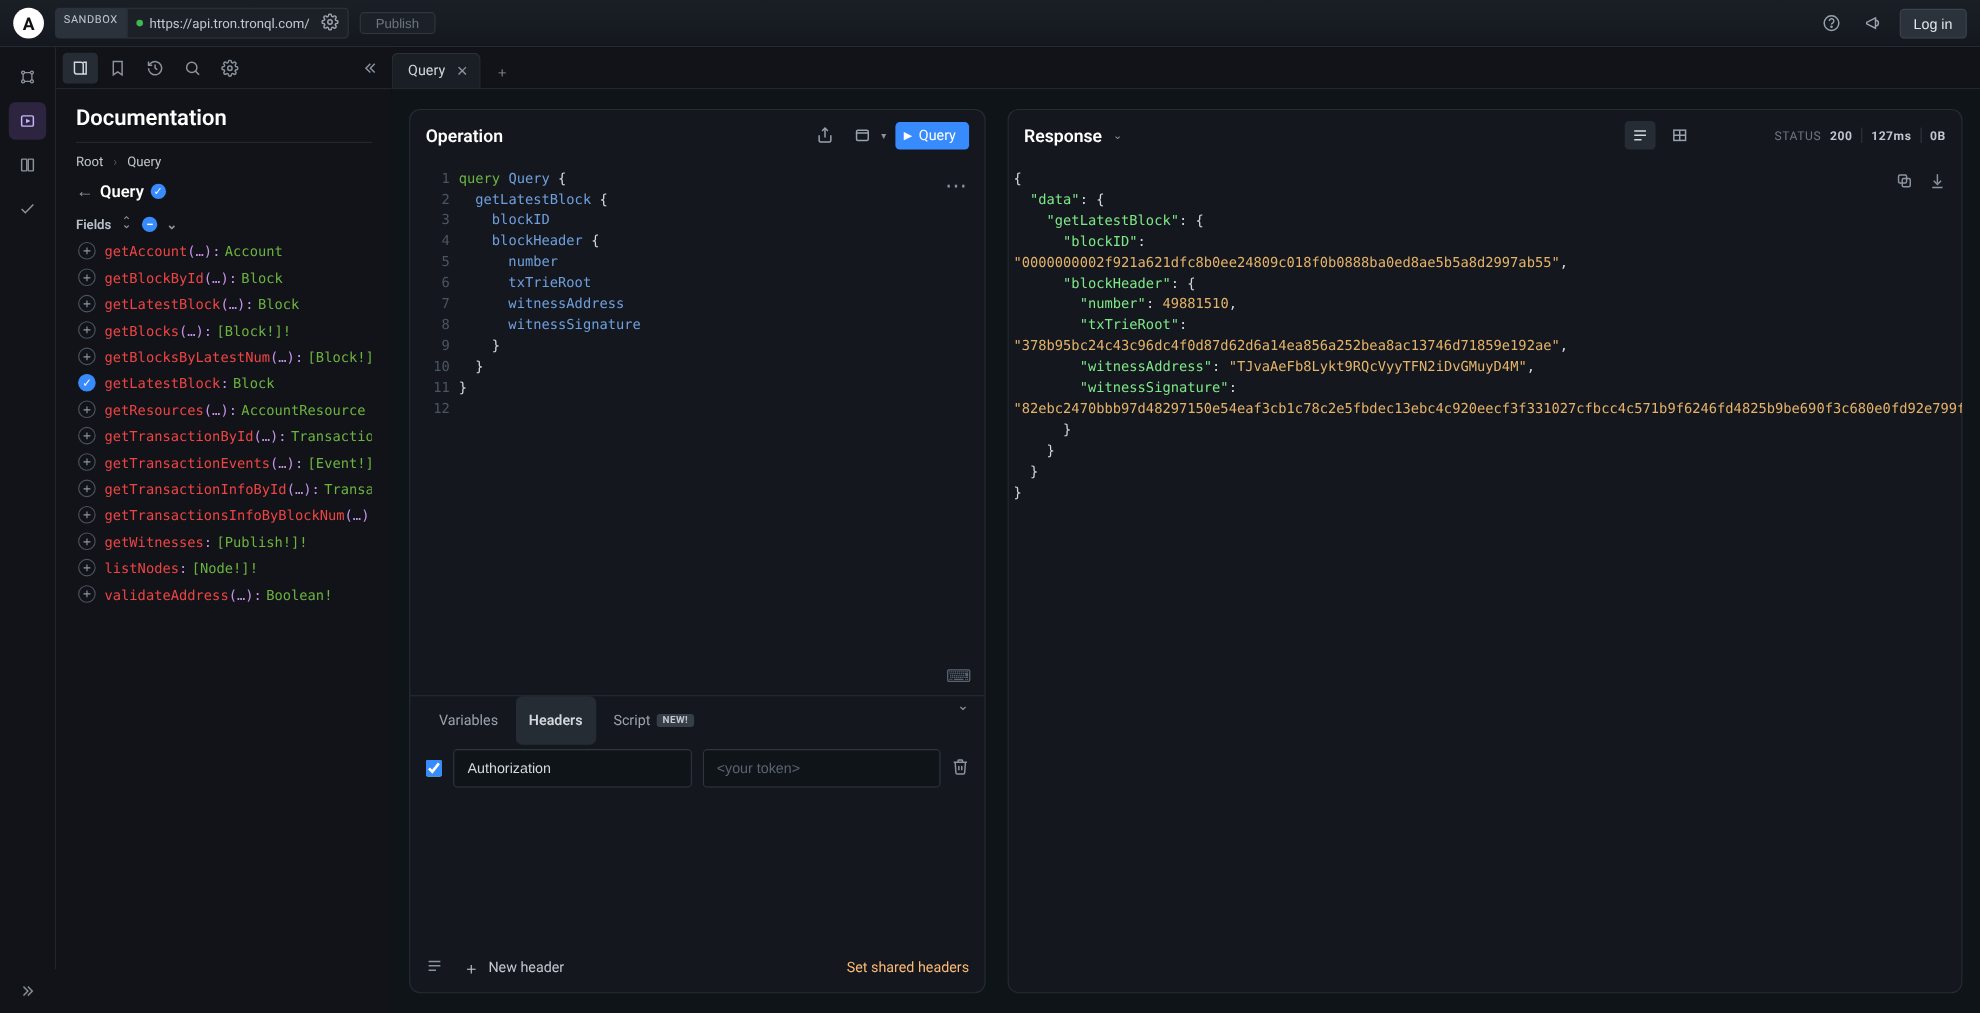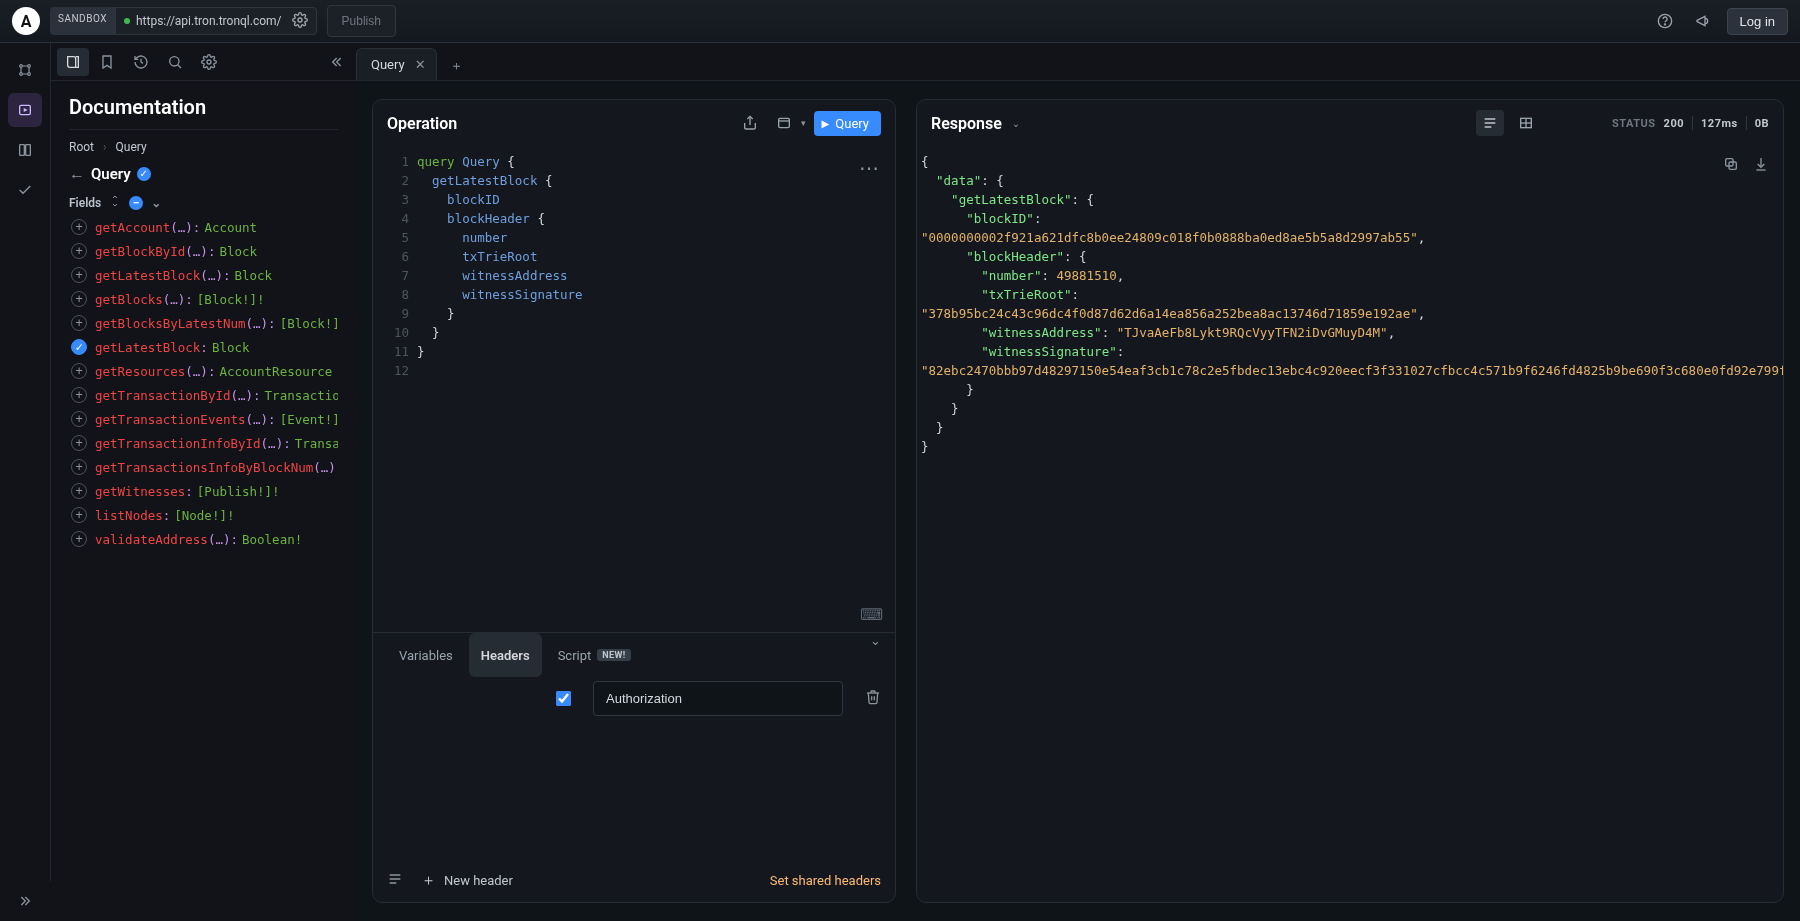--- a/index.html
+++ b/index.html
@@ -41,21 +41,21 @@
   height:28px;
   display:flex; align-items:center;
   padding:0 8px; gap:6px;
   color:#c2c7cf; font-size:12px;
 }
 .url-box .dot { width:6px; height:6px; border-radius:50%; background:#3fb950; }
 .url-box .gear { margin-left:4px; opacity:.8; }
 .btn-ghost {
   background:#1c2128; border:1px solid #30363d;
   color:#6e7681;
-  height:32px; padding:0 14px; border-radius:4px;
+  height:20px; padding:0 14px; border-radius:4px;
   font-size:12px; cursor:default;
 }
 .topbar .spacer { flex:1; }
 .top-icon {
   width:28px; height:28px; border-radius:50%;
   display:flex; align-items:center; justify-content:center;
   cursor:pointer; color:#9aa3ad;
 }
 .btn-login {
   background:#2b323b; color:#e1e5ea;
@@ -272,21 +272,21 @@
 }
 .qtab.active { background:#262c34; color:#d4d7dc; font-weight:600; }
 .qtab .new-b {
   background:#363e48; color:#c2c7cf;
   font-size:9px; font-weight:700;
   padding:1px 5px; border-radius:3px;
   letter-spacing:.4px;
 }
 .qfoot-tabs .sp { flex:1; }
 .qfoot-collapse { color:#8b949e; cursor:pointer; }
-.header-row { display:flex; align-items:center; gap:22px; margin-top:4px;justify-content:flex-end; }
+.header-row { display:flex; align-items:center; gap:10px; margin-top:4px; }
 .chk { accent-color:#388bfd; width:15px; height:15px; }
 .hinput {
   flex:1; background:#0f1419; border:1px solid #30363d;
   color:#d4d7dc; font-size:13px;
   padding:9px 12px; border-radius:4px;
 }
 .hinput::placeholder { color:#5a6470; }
 .trash { color:#8b949e; cursor:pointer; }
 .qfoot-bottom {
   margin-top:auto;
@@ -308,21 +308,21 @@
 }
 .resp-title { font-size:16px; font-weight:600; color:#fff; }
 .resp-header .chev-sm { font-size:10px; margin-left:2px; }
 .resp-header .sp { flex:1; }
 .resp-btn {
   width:28px; height:26px; display:flex; align-items:center; justify-content:center;
   color:#9aa3ad; cursor:pointer; border-radius:4px;
 }
 .resp-btn.active { background:#262c34; color:#d4d7dc; }
 .status-block { display:flex; align-items:center; gap:8px; font-size:11px; letter-spacing:.5px; }
-.status-block .lbl { color:#6e7681; font-weight:700;margin-left:40px; }
+.status-block .lbl { color:#6e7681; font-weight:400;margin-left:40px; }
 .status-block .val { color:#c2c7cf; font-weight:700; }
 .vline { width:1px; height:14px; background:#30363d; }
 .resp-body {
   flex:1; display:flex; min-height:0; position:relative;
   overflow:auto;
 }
 .resp-body .gutter2 {
   width:8px;
 }
 .resp-code {
@@ -635,20 +635,21 @@
             <div class="qtab">
               <span>Script</span>
               <span class="new-b">NEW!</span>
             </div>
             <div class="sp"></div>
             <div class="qfoot-collapse">⌄</div>
           </div>
           <div class="header-row">
             <input type="checkbox" class="chk" checked="" style="">
             <input class="hinput" style="max-width: 250px;" value="Authorization">
+            <input class="hinput" placeholder="&lt;your token&gt;" style="">
             <span class="trash">
               <svg class="svg-ico" viewBox="0 0 24 24" fill="none" stroke="currentColor" stroke-width="2">
                   <polyline points="3 6 5 6 21 6"></polyline>
                   <path d="M19 6l-1 14a2 2 0 0 1-2 2H8a2 2 0 0 1-2-2L5 6"></path>
                   <path d="M10 11v6M14 11v6"></path>
                   <path d="M9 6V4a1 1 0 0 1 1-1h4a1 1 0 0 1 1 1v2"></path>
                 </svg>
             </span>
           </div>
           <div class="qfoot-bottom">

